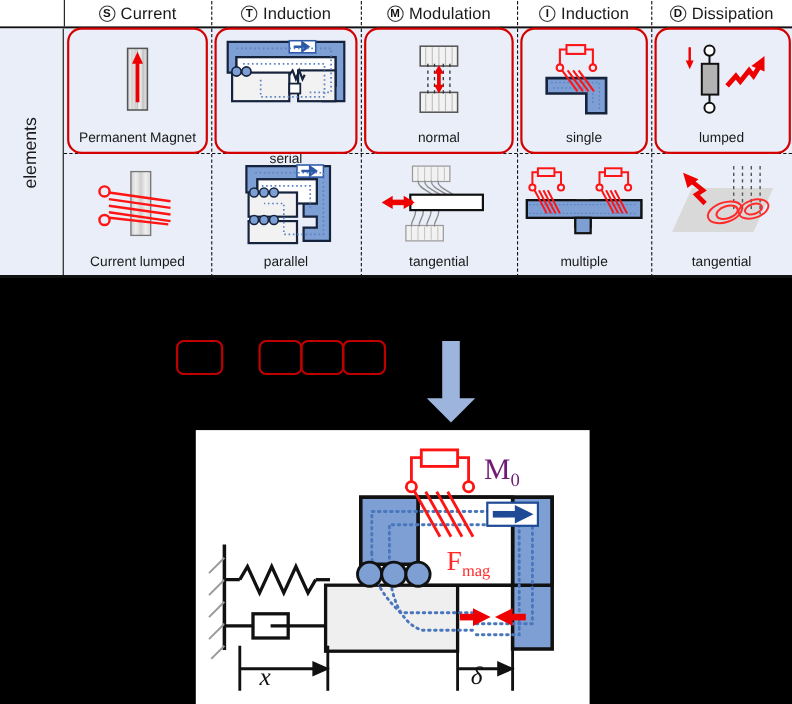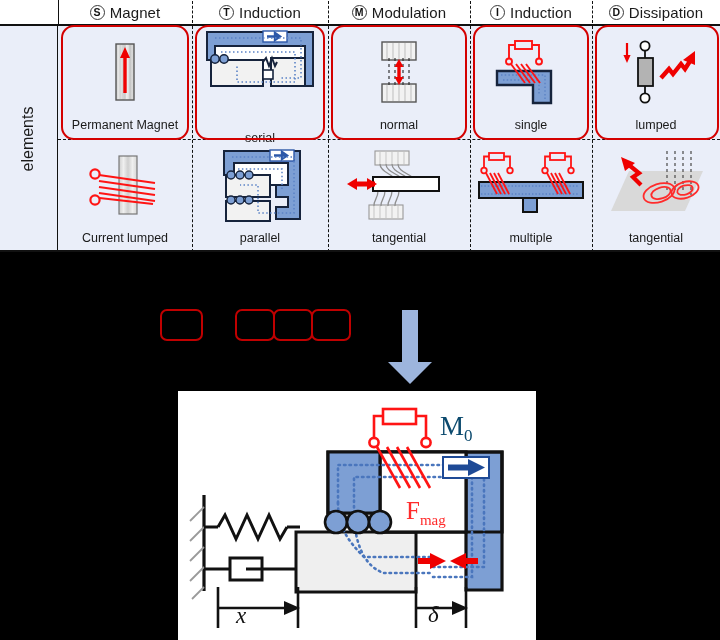--- a/index.html
+++ b/index.html
@@ -69,21 +69,21 @@
     position: absolute; width: 0; height: 226px;
     border-left: 1.6px dashed #111;
   }
   #row-dash {
     position: absolute; left: 58px; top: 113px; width: 662px; height: 0;
     border-top: 1.6px dashed #111;
   }
 
   .cell {
     position: absolute; height: 113px;
-    display: flex; flex-direction: column; align-items: center; justify-content: flex-start;
+    display: flex; flex-direction: column; align-items: center; justify-content: center;
     padding-bottom: 5px;
   }
   .cell-art {
     flex: 1; width: 100%;
     display: flex; align-items: center; justify-content: center;
   }
   .cell-label {
     font-size: 12.5px; color: #1a1a1a; white-space: nowrap; line-height: 1;
     padding-bottom: 3px;
   }
@@ -102,21 +102,21 @@
   #down-arrow { position: absolute; left: 380px; top: 310px; }
 
   
   #schematic {
     position: absolute; left: 178px; top: 391px; width: 358px; height: 249px;
     background: #ffffff;
   }
   .lbl-M0 {
     position: absolute; left: 262px; top: 20px;
     font-family: "Liberation Serif", serif; font-style: normal;
-    font-size: 27px; color: #0c4a6e;
+    font-size: 27px; color: #701a75;
   }
   .lbl-M0 sub { font-size: 17px; }
   .lbl-Fmag {
     position: absolute; left: 228px; top: 106px;
     font-family: "Liberation Serif", serif;
     font-size: 25px; color: #ff2b2b;
   }
   .lbl-Fmag sub { font-size: 15px; font-family: "Liberation Serif", serif; }
   .lbl-x {
     position: absolute; left: 58px; top: 212px;
@@ -132,21 +132,21 @@
 
 <div id="page">
 
   <div id="matrix">
 
     <div id="header-row">
       <div id="hdr-solid-left"></div>
 
       <div class="hdr-cell" style="left:58px;width:134px;">
         <span class="hdr-circle">S</span>
-        <span class="hdr-label">Magnet</span>
+        <span class="hdr-label">Current</span>
       </div>
       <div class="hdr-cell" style="left:192px;width:136px;">
         <span class="hdr-circle">T</span>
         <span class="hdr-label">Induction</span>
       </div>
       <div class="hdr-cell" style="left:328px;width:142px;">
         <span class="hdr-circle">M</span>
         <span class="hdr-label">Modulation</span>
       </div>
       <div class="hdr-cell" style="left:470px;width:122px;">
@@ -194,21 +194,21 @@
             <line x1="25" y1="5" x2="25" y2="59" stroke="#b9b9b9" stroke-width=".8"></line>
             <line x1="30" y1="5" x2="30" y2="59" stroke="#b9b9b9" stroke-width=".8"></line>
             <line x1="35" y1="5" x2="35" y2="59" stroke="#b9b9b9" stroke-width=".8"></line>
             <line x1="30" y1="53" x2="30" y2="16" stroke="#ef0000" stroke-width="3.4"></line>
             <path d="M30 7 L35 18 L25 18 Z" fill="#ef0000"></path>
           </svg>
         </div>
         <div class="cell-label">Permanent Magnet</div>
       </div>
 
-      <div class="cell" style="left:192px;top:0;width:136px;gap:40px;">
+      <div class="cell" style="left:192px;top:13px;width:136px;gap:40px;">
         <div class="cell-art">
           <svg width="118" height="66" viewBox="0 0 118 66">
             <path d="M6 6 H112 V60 H92 V46 H104 V20 H14 V34 H6 Z" fill="#7d9fd4" stroke="#16233c" stroke-width="2"></path>
             <rect x="14" y="20" width="90" height="26" fill="#ffffff" stroke="#16233c" stroke-width="2"></rect>
             <rect x="10" y="34" width="52" height="26" fill="#f2f2f2" stroke="#16233c" stroke-width="2"></rect>
             <rect x="70" y="32" width="34" height="28" fill="#f2f2f2" stroke="#16233c" stroke-width="2"></rect>
             <rect x="62" y="44" width="10" height="9" fill="#fff" stroke="#16233c" stroke-width="1.6"></rect>
             <path d="M62 36 l3 -4 l3 8 l3 -8 l3 8 l2 -4" fill="none" stroke="#16233c" stroke-width="2"></path>
             <circle cx="14" cy="33" r="4.2" fill="#7d9fd4" stroke="#16233c" stroke-width="1.5"></circle>
             <circle cx="23" cy="33" r="4.2" fill="#7d9fd4" stroke="#16233c" stroke-width="1.5"></circle>

